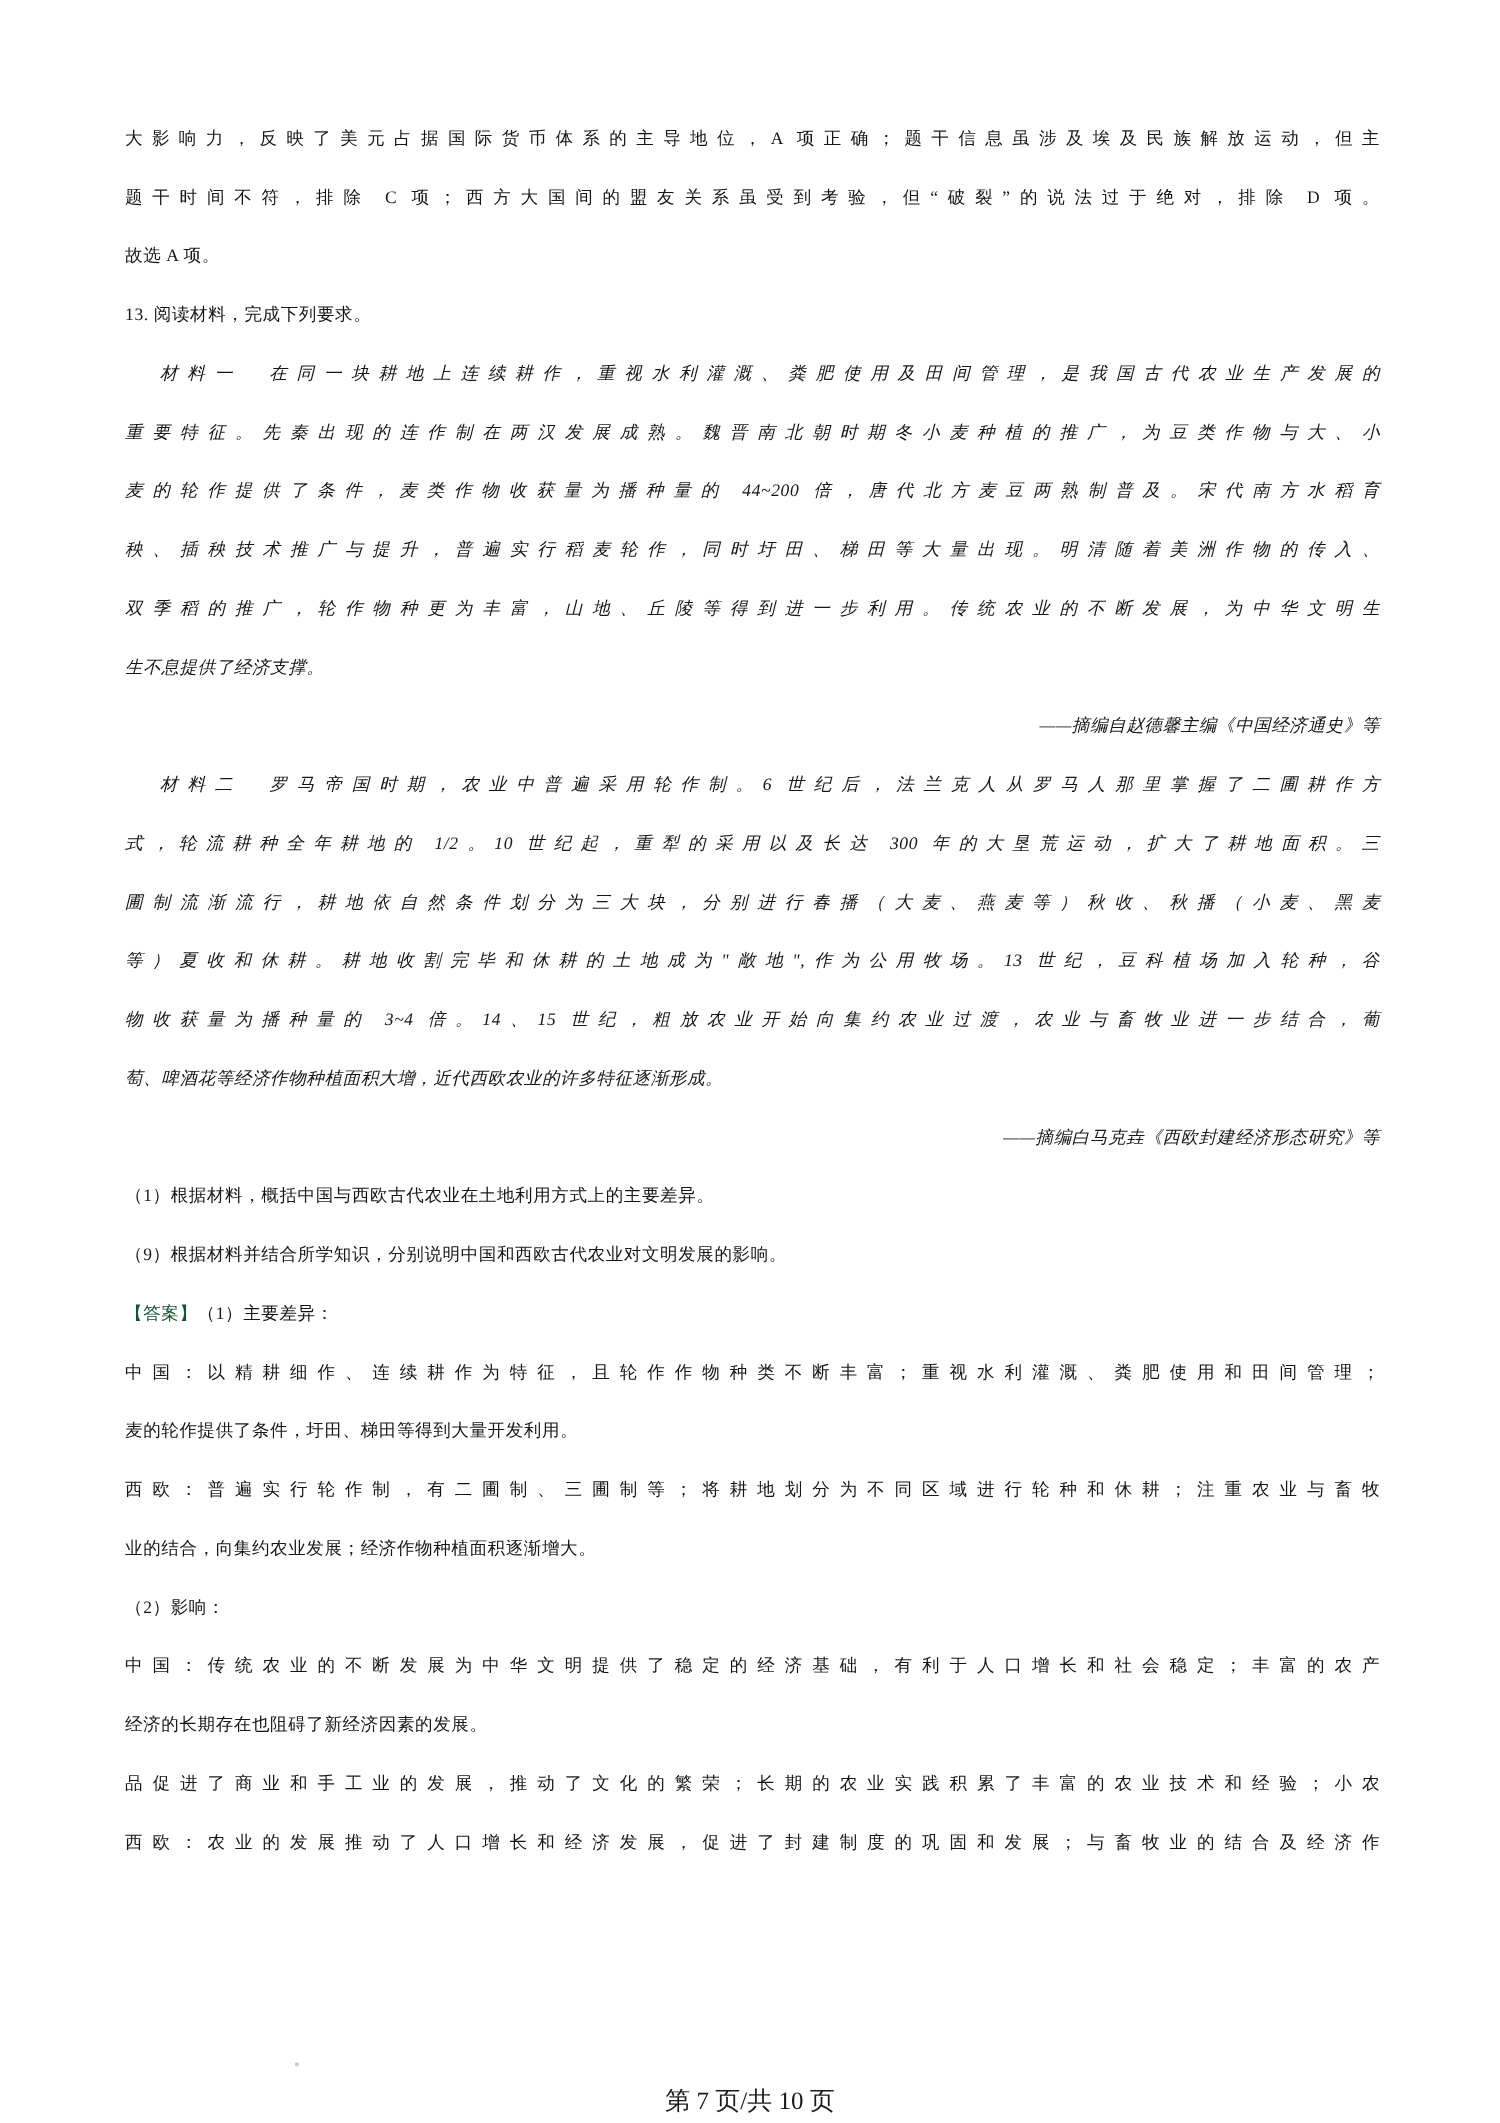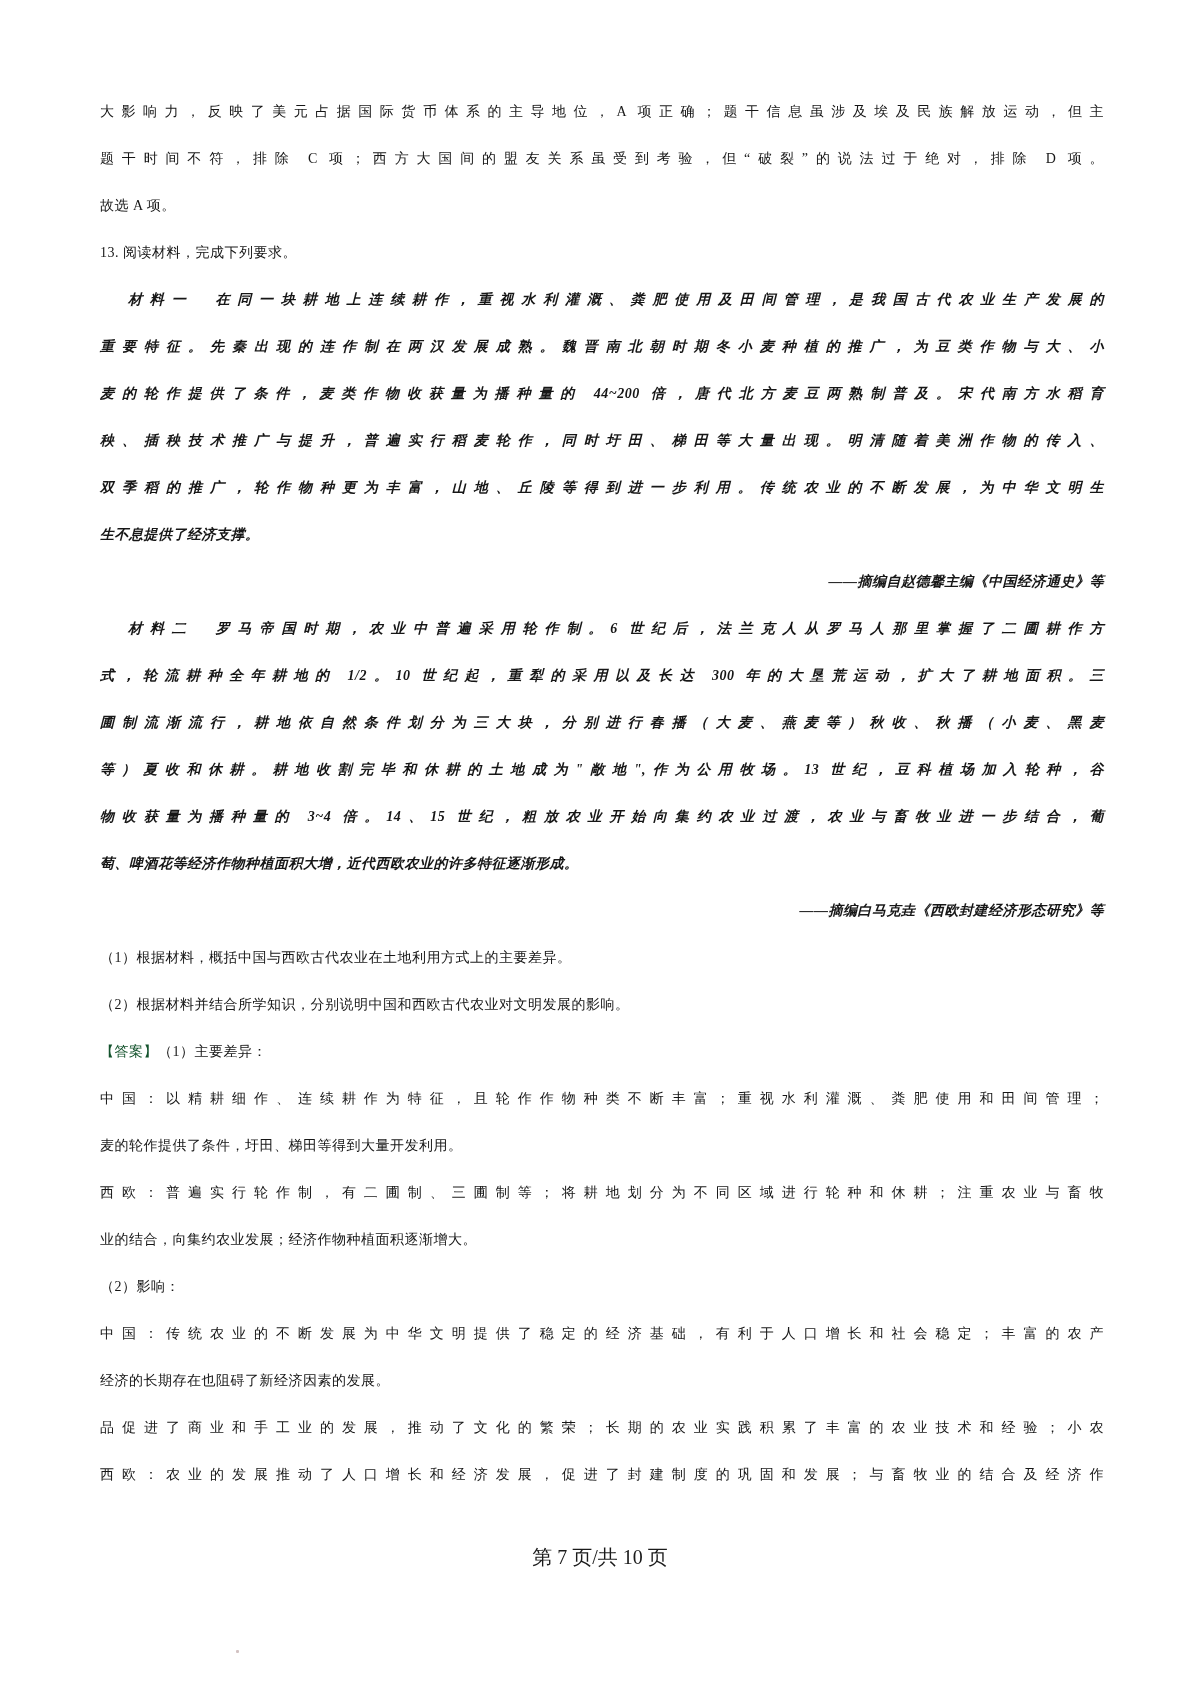--- a/index.html
+++ b/index.html
@@ -27,26 +27,26 @@
   }
   
   .just {
     white-space: normal;
     text-align: justify;
     text-align-last: justify;
   }
   .ind { text-indent: 2em; }
   .right { text-align: left; text-align-last: right; }
   
-  .kai { font-style: italic; font-weight: bold; }
+  .kai { font-style: italic; }
   .ans-label { color: #14532d; }
   .footer {
     position: absolute;
     left: 0;
-    top: 1542px;
+    top: 1666px;
     width: 1200px;
     text-align: center;
     font-size: 20px;
     line-height: 30px;
     color: #1a1a1a;
   }
   .artifact-dot {
     position: absolute;
     left: 236px;
     top: 1650px;
@@ -85,21 +85,21 @@
       <div class="line just kai ind">材料二　罗马帝国时期，农业中普遍采用轮作制。6 世纪后，法兰克人从罗马人那里掌握了二圃耕作方</div>
       <div class="line just kai">式，轮流耕种全年耕地的 1/2。10 世纪起，重犁的采用以及长达 300 年的大垦荒运动，扩大了耕地面积。三</div>
       <div class="line just kai">圃制流渐流行，耕地依自然条件划分为三大块，分别进行春播（大麦、燕麦等）秋收、秋播（小麦、黑麦</div>
       <div class="line just kai">等）夏收和休耕。耕地收割完毕和休耕的土地成为"敞地",作为公用牧场。13 世纪，豆科植场加入轮种，谷</div>
       <div class="line just kai">物收获量为播种量的 3~4 倍。14、15 世纪，粗放农业开始向集约农业过渡，农业与畜牧业进一步结合，葡</div>
       <div class="line kai">萄、啤酒花等经济作物种植面积大增，近代西欧农业的许多特征逐渐形成。</div>
       <div class="line kai right">——摘编白马克垚《西欧封建经济形态研究》等</div>
     </div>
 
     <div class="line">（1）根据材料，概括中国与西欧古代农业在土地利用方式上的主要差异。</div>
-    <div class="line">（2）根据材料并结合所学知识，分别说明中国和西欧古代农业对文明发展的影响。</div>
+    <div class="line">（9）根据材料并结合所学知识，分别说明中国和西欧古代农业对文明发展的影响。</div>
 
     <div class="line"><span class="ans-label">【答案】</span><span>（1）主要差异：</span></div>
 
     <div>
       <div class="line just">中国：以精耕细作、连续耕作为特征，且轮作作物种类不断丰富；重视水利灌溉、粪肥使用和田间管理；</div>
       <div class="line">麦的轮作提供了条件，圩田、梯田等得到大量开发利用。</div>
     </div>
 
     <div>
       <div class="line just">西欧：普遍实行轮作制，有二圃制、三圃制等；将耕地划分为不同区域进行轮种和休耕；注重农业与畜牧</div>

